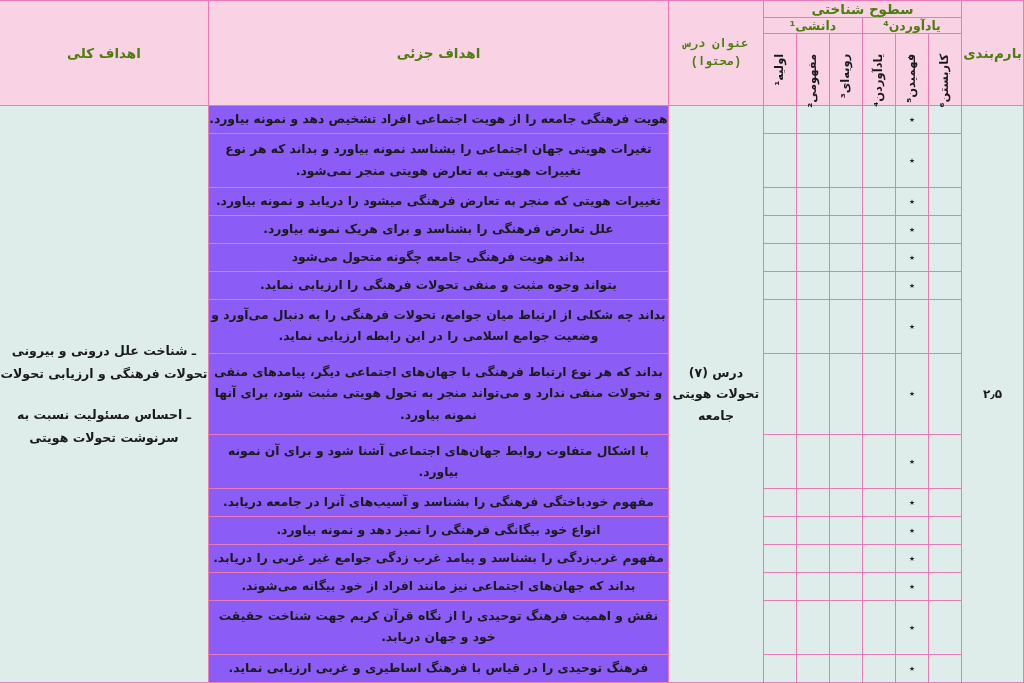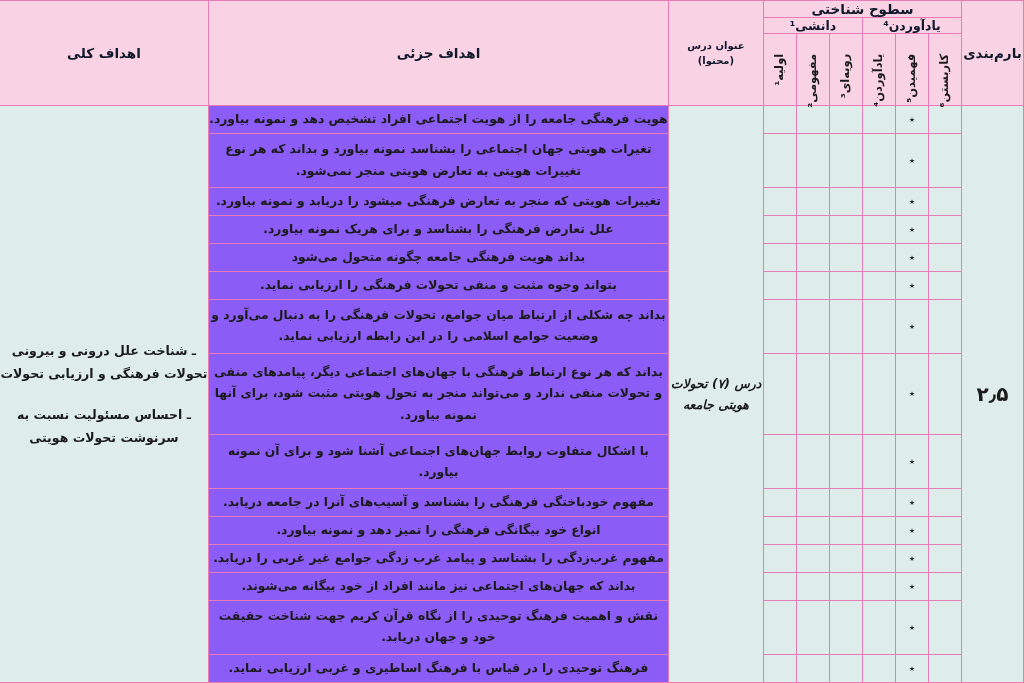--- a/index.html
+++ b/index.html
@@ -36,30 +36,31 @@
     padding: 0;
     margin: 0;
     text-align: center;
     vertical-align: middle;
     box-sizing: border-box;
   }
 
   
   .hdr {
     background: #f9d2e4;
-    color: #0f172a;
+    color: #4d7c0f;
     font-weight: bold;
   }
   .hdr-lg { font-size: 13.5px; }
   .hdr-md { font-size: 12.5px; }
 
   .hdr-title {
-    font-size: 10px;
+    font-size: 12px;
     line-height: 1.5;
     font-weight: bold;
+    font-family: Liberation Mono, monospace;
   }
 
   
   .vhdr {
     background: #f9d2e4;
     position: relative;
     height: 72px;
   }
   .vhdr .vtxt {
     display: block;
@@ -83,33 +84,32 @@
 
   .mark {
     background: #deede9;
     font-size: 11px;
     color: #222;
     line-height: 1;
   }
 
   .score {
     background: #deede9;
-    font-size: 20px;
+    font-size: 12px;
     font-weight: bold;
     color: #1a1a1a;
   }
 
   .lesson {
     background: #deede9;
     font-size: 12.5px;
     font-weight: bold;
     line-height: 1.7;
     color: #1a1a1a;
     padding: 0 6px;
-    font-style: italic;
   }
 
   .general {
     background: #deede9;
     font-size: 12.5px;
     font-weight: bold;
     line-height: 1.85;
     color: #1a1a1a;
     padding: 0 10px;
     text-align: center;

